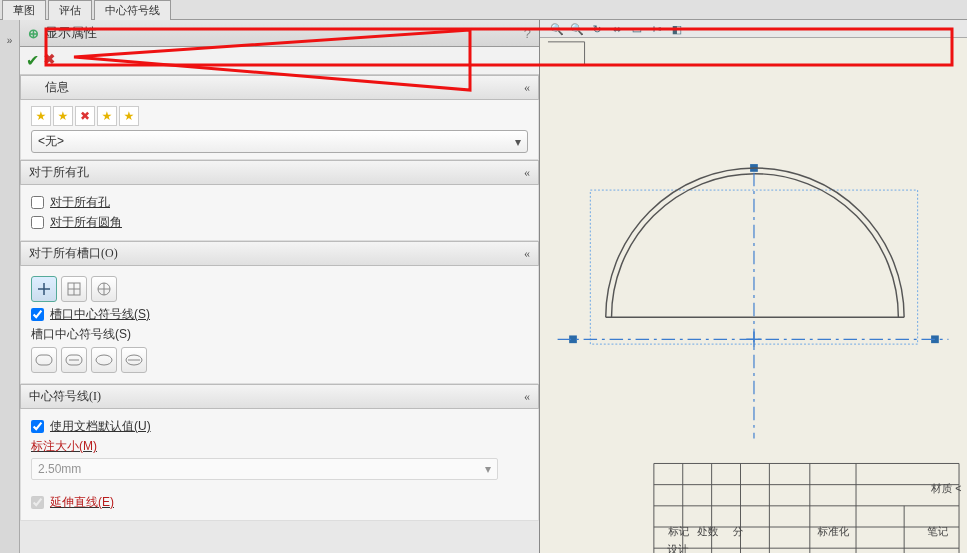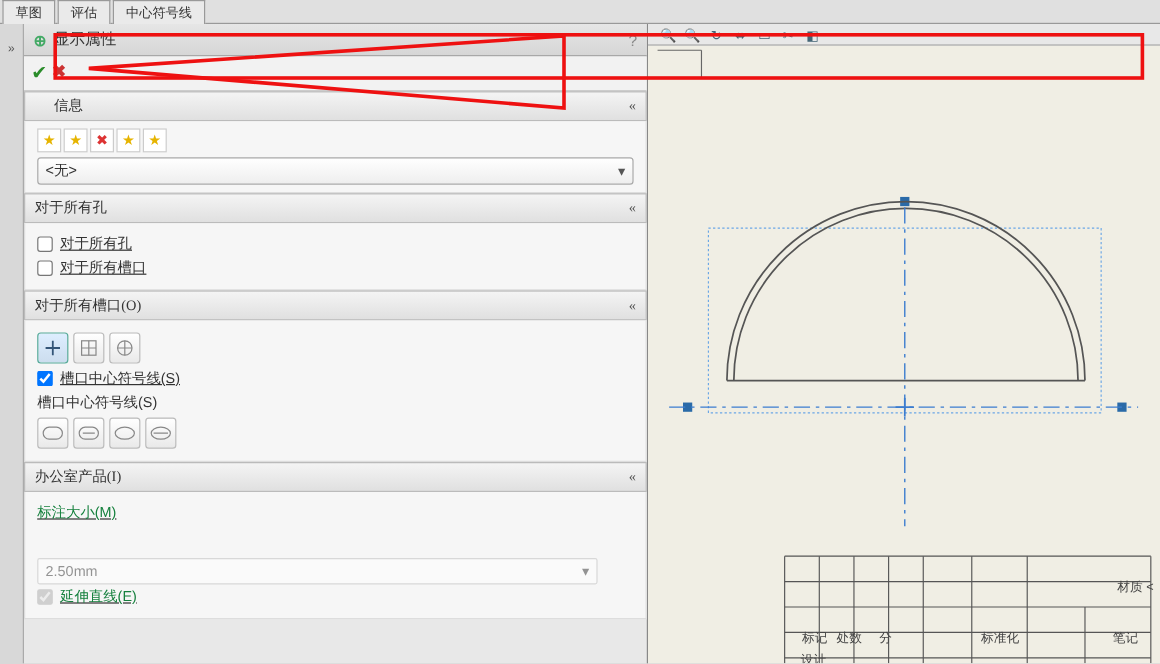--- a/index.html
+++ b/index.html
@@ -106,42 +106,41 @@
     display: flex;
     justify-content: space-between;
     align-items: center;
     border-radius: 3px;
   }
   .dropdown .dd-arrow { color: #555; }
 
   .cb-row { display: flex; align-items: center; gap: 6px; margin: 3px 0; text-decoration: underline; }
   .cb-row input[type=checkbox] { width: 13px; height: 13px; }
   .cb-row .lbl { font-size: 12px; }
-  .cb-row.disabled .lbl { color: #15803d; }
+  .cb-row.disabled .lbl { color: #b91c1c; }
 
   .icon-toolbar { display: flex; gap: 4px; margin: 4px 0; }
   .tool-icon {
     width: 26px; height: 26px;
     border: 1px solid #bbb;
     background: linear-gradient(#fff,#e9e9e9);
     display:flex;align-items:center;justify-content:center;
     border-radius: 3px;
   }
   .tool-icon.sel { border-color: #5a9; background: linear-gradient(#def,#cde); }
 
   .textfield {
     width: calc(100% - 30px);
     border: 1px solid #bbb;
     background: #fff;
     padding: 3px 6px;
     display: inline-flex;
     justify-content: space-between;
     align-items: center;
     border-radius: 2px;
-    margin-top: 26px;
   }
 
   .canvas-area {
     flex: 1;
     background: #f0eee4;
     position: relative;
     overflow: hidden;
   }
   .canvas-toolbar {
     position: absolute;
@@ -209,21 +208,21 @@
       <span>对于所有孔</span>
       <span class="chev">«</span>
     </div>
     <div class="section-body">
       <div class="cb-row">
           <input type="checkbox" style="">
           <span class="lbl">对于所有孔</span>
         </div>
       <div class="cb-row">
           <input type="checkbox" style="">
-          <span class="lbl">对于所有槽口</span>
+          <span class="lbl">对于所有圆角</span>
         </div>
     </div>
 
     <div class="section-head">
       <span>对于所有槽口(O)</span>
       <span class="chev">«</span>
     </div>
     <div class="section-body">
       <div class="icon-toolbar">
         <div class="tool-icon sel">
@@ -272,32 +271,36 @@
         <div class="tool-icon">
             <svg width="18" height="12">
               <ellipse cx="9" cy="6" rx="8" ry="5" fill="none" stroke="#888"></ellipse>
               <line x1="3" y1="6" x2="15" y2="6" stroke="#888"></line>
             </svg>
           </div>
       </div>
     </div>
 
     <div class="section-head">
-      <span>办公室产品(I)</span>
+      <span>中心符号线(I)</span>
       <span class="chev">«</span>
     </div>
     <div class="section-body">
+      <div class="cb-row">
+          <input type="checkbox" checked="" style="">
+          <span class="lbl">使用文档默认值(U)</span>
+        </div>
       <div class="cb-row disabled">
           <span class="lbl">标注大小(M)</span>
         </div>
       <div class="textfield" style="opacity:.5">
         <span>2.50mm</span>
         <span class="dd-arrow">▾</span>
       </div>
-      <div class="cb-row disabled" style="margin-top:2px">
+      <div class="cb-row disabled" style="margin-top:14px">
           <input type="checkbox" checked="" disabled="" style="">
           <span class="lbl">延伸直线(E)</span>
         </div>
     </div>
 
   </div>
 
   <div class="canvas-area">
     <div class="canvas-toolbar">
       <div class="ct-icon">🔍</div>

